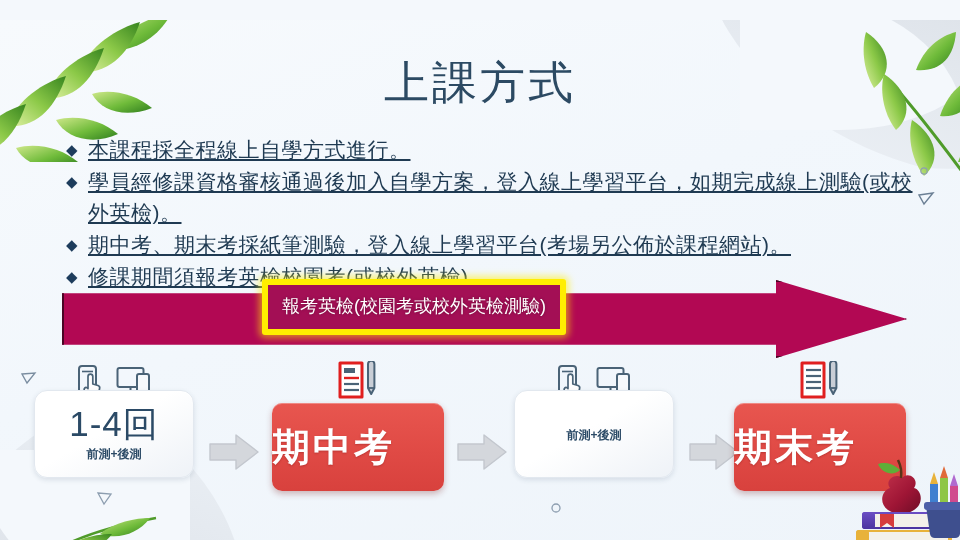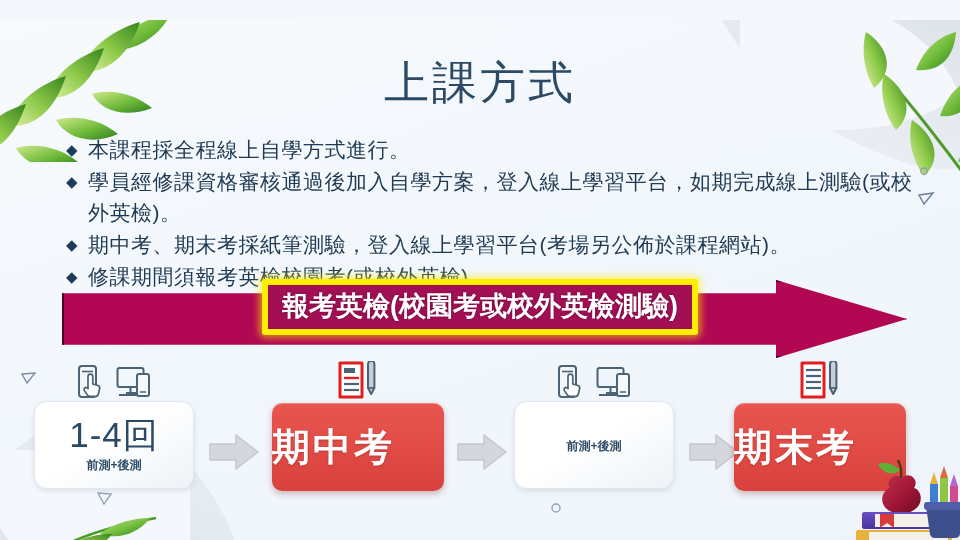--- a/index.html
+++ b/index.html
@@ -56,21 +56,21 @@
   
   .bullets{position:absolute;top:114px;left:66px;width:850px;}
   .bullet{
     display:flex;align-items:flex-start;
     font-size:21px;line-height:31px;color:#1f3a52;letter-spacing:.5px;
     margin-bottom:1px;
   }
   .bullet .dia{
     flex:0 0 auto;width:22px;color:#1d3c5c;font-size:15px;line-height:31px;
   }
-  .bullet .btxt{flex:1 1 auto;}
+  .bullet .btxt{flex:1 1 auto;text-decoration:underline;}
 
   
   .arrow-banner{
     position:absolute;left:62px;top:260px;width:845px;height:78px;
   }
   .arrow-shape{
     position:absolute;inset:0;
     background:#b20853;
     border:2px solid #4a0524;
     box-sizing:border-box;
@@ -78,41 +78,41 @@
   }
   .arrow-label{
     position:absolute;left:200px;top:-1px;
     background:#a30f55;
     border:6px solid #ffee00;
     border-radius:3px;
     padding:4px 14px 6px 14px;
     box-shadow:0 0 7px 3px rgba(255,238,0,.55);
   }
   .arrow-label span{
-    font-size:27px;font-weight:bold;color:#ffffff;letter-spacing:0px;
+    font-size:18px;font-weight:normal;color:#ffffff;letter-spacing:0px;
     line-height:34px;white-space:nowrap;
     text-shadow:0 0 3px rgba(0,0,0,.35);
   }
 
   
   .steps{position:absolute;left:0;top:345px;width:960px;height:150px;}
 
   .step{position:absolute;}
 
   .dev-icons{
     position:absolute;top:0;left:0;width:100%;
     display:flex;justify-content:center;gap:10px;
   }
   .paper-icon{
     position:absolute;top:-4px;left:0;width:100%;
     display:flex;justify-content:center;
   }
 
   .white-box{
-    position:absolute;top:36px;left:0;width:160px;height:88px;
+    position:absolute;top:25px;left:0;width:160px;height:88px;
     background:linear-gradient(150deg,#ffffff 0%,#ffffff 45%,#eef2f7 100%);
     border:1px solid #e2e8ef;border-radius:13px;
     box-shadow:0 2px 5px rgba(40,60,90,.13), inset 0 1px 0 #fff;
     display:flex;flex-direction:column;align-items:center;justify-content:center;
     box-sizing:border-box;
   }
   .white-box .main{
     font-size:35px;color:#2b4a66;line-height:38px;letter-spacing:1px;font-weight:400;
   }
   .white-box .sub{

